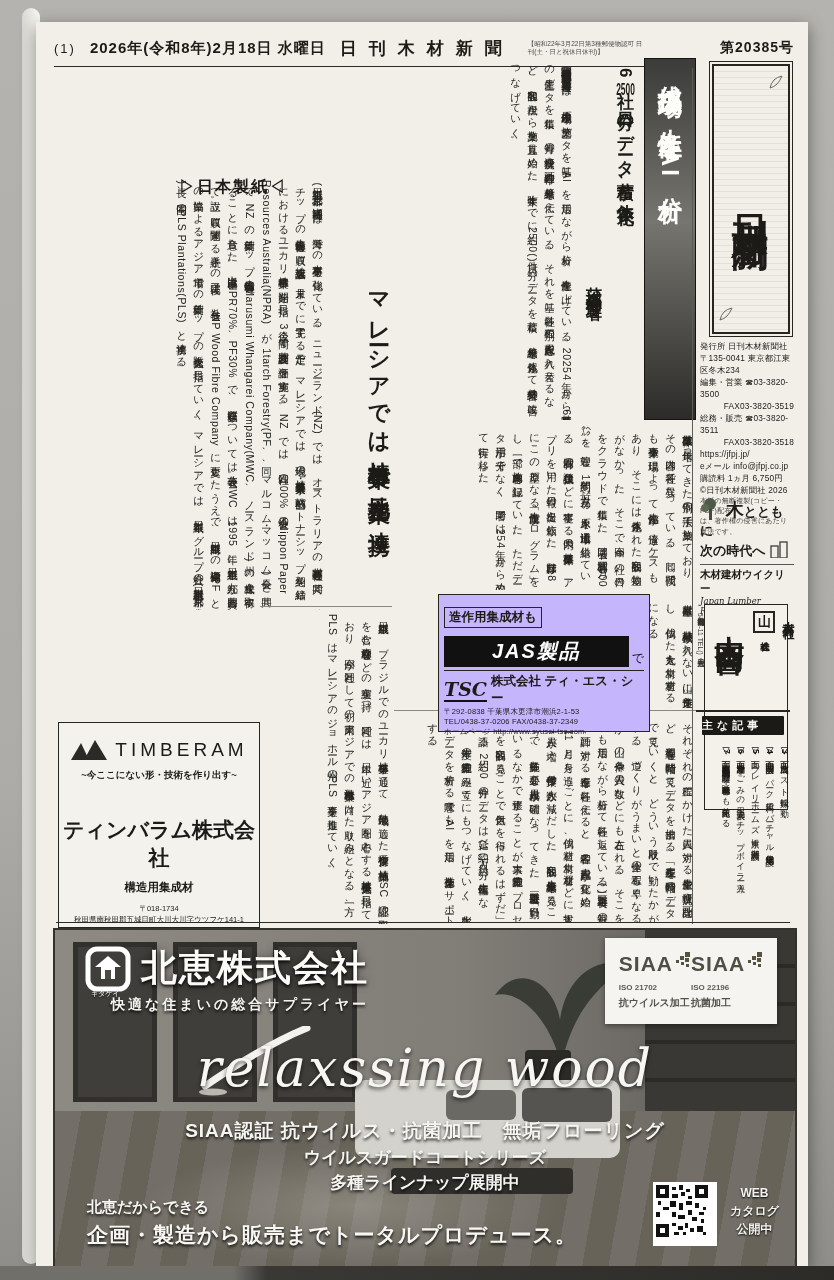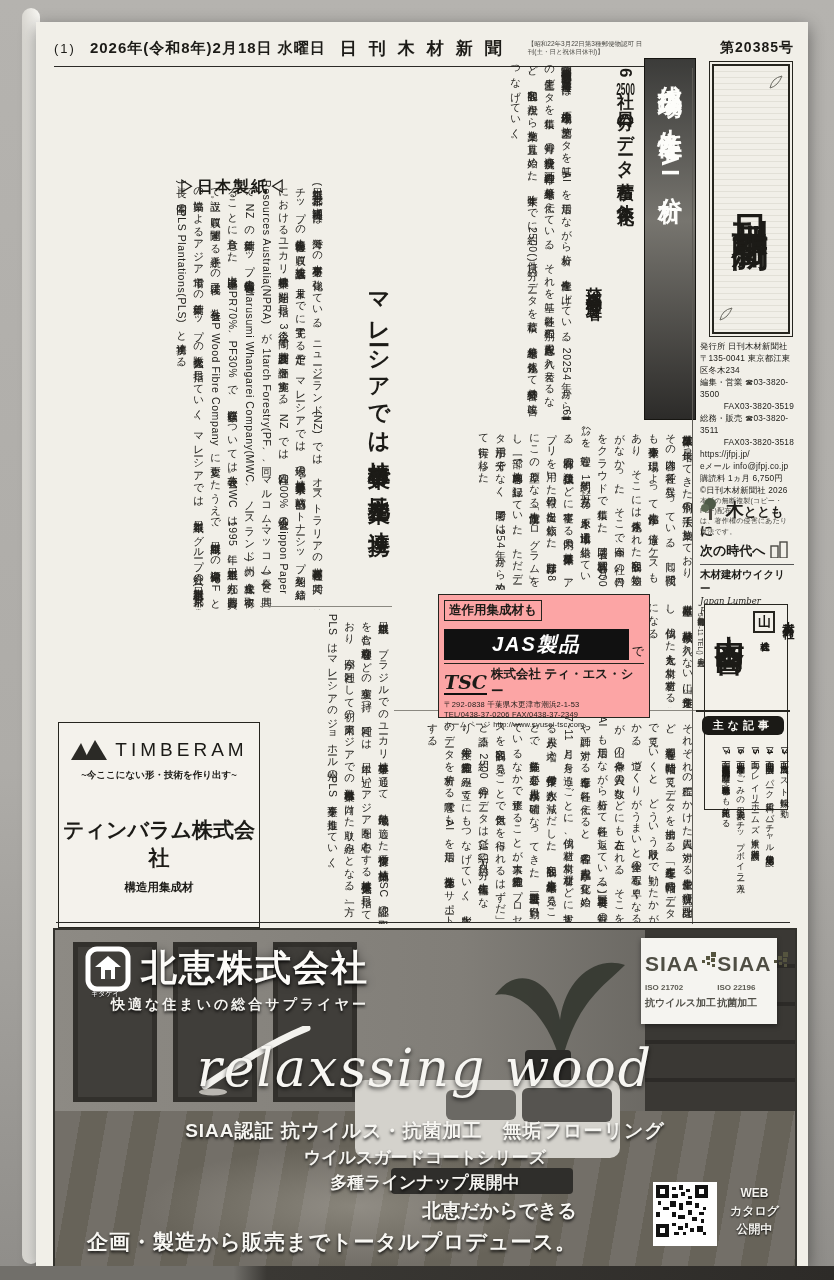--- a/index.html
+++ b/index.html
@@ -50,21 +50,21 @@
   #lead .sub{writing-mode:vertical-rl;font-size:17px;font-weight:bold;letter-spacing:2px;padding-top:10px;width:26px;}
   .tcy{text-combine-upright:all;}
   #lead .byl{writing-mode:vertical-rl;font-size:16px;font-weight:bold;letter-spacing:3px;padding-top:216px;width:22px;}
   #lead .bd{flex:1;}
   #cont1{left:358px;top:404px;width:302px;height:164px;}
   #contmid{left:608px;top:574px;width:52px;height:112px;}
   #cont2{left:358px;top:694px;width:302px;height:206px;}
   #contrule{left:358px;width:302px;top:688px;}
 
   
-  #tscad{left:402px;top:572px;width:200px;height:112px;border:1.6px solid #26251f;background:#fca5a5;padding:5px 5px;}
+  #tscad{left:402px;top:572px;width:200px;height:112px;border:1.6px solid #26251f;background:#c4b5fd;padding:12px 5px;}
   #tscad .t1{border:1px solid #26251f;font-size:12.5px;font-weight:bold;padding:1px 4px;display:inline-block;}
   #tscad .jasrow{display:flex;align-items:flex-end;gap:3px;margin-top:8px;}
   #tscad .jas{background:#111;color:#fff;font-size:20px;font-weight:900;font-style:italic;
     letter-spacing:2px;padding:2px 14px;flex:1;text-align:center;}
   #tscad .de{font-size:12px;}
   #tscad .corow{display:flex;align-items:center;gap:4px;margin-top:3px;border-top:1px solid #26251f;padding-top:2px;}
   #tscad .tsclogo{font-size:19px;font-weight:900;font-style:italic;font-family:"DejaVu Serif",serif;
     border-bottom:2px solid #111;}
   #tscad .coname{font-size:12.5px;font-weight:bold;}
   #tscad .small{font-size:7.5px;line-height:1.35;letter-spacing:.2px;}
@@ -100,21 +100,21 @@
     display:flex;flex-direction:row-reverse;justify-content:center;gap:4px;padding:6px 2px;box-sizing:border-box;}
   #uchiyama .top{writing-mode:vertical-rl;font-size:12px;font-weight:bold;letter-spacing:2px;}
   #uchiyama .mid{display:flex;flex-direction:column;align-items:center;gap:2px;}
   #uchiyama .logo{border:2px solid #26251f;font-size:13px;font-weight:900;width:18px;height:18px;
     display:flex;align-items:center;justify-content:center;}
   #uchiyama .kabu{writing-mode:vertical-rl;font-size:9px;font-weight:bold;}
   #uchiyama .name{writing-mode:vertical-rl;font-size:30px;font-weight:900;font-family:"DejaVu Serif",serif;letter-spacing:3px;}
   #uchiyama .adr{writing-mode:vertical-rl;font-size:6.8px;line-height:1.3;color:#34332e;}
   #mainlist{left:660px;top:688px;width:94px;height:214px;border-top:2px solid #26251f;border-bottom:2px solid #26251f;padding-top:4px;}
   #mainlist .badge{background:#1b1a16;color:#f6f5f0;font-size:11px;font-weight:900;letter-spacing:4px;
-    text-align:center;border-radius:6px;padding:2px 0;margin:0 6px;}
+    text-align:left;border-radius:1px;padding:2px 0;margin:0 6px;}
   #mainlist .items{display:flex;flex-direction:row-reverse;justify-content:flex-start;gap:3px;height:178px;
     margin-top:5px;overflow:hidden;}
   #mainlist .it{writing-mode:vertical-rl;font-size:8.6px;line-height:1.35;letter-spacing:.4px;max-height:178px;}
   #mainlist .it .pg{font-weight:bold;}
 
   
   #kitakei{left:17px;top:906px;width:740px;height:336px;border:2px solid #33322d;overflow:hidden;
     background:linear-gradient(180deg,#7d7a74 0%,#6e6b65 45%,#57544f 100%);}
   #kitakei .wall{position:absolute;left:0;top:0;width:100%;height:58%;
     background:linear-gradient(90deg,#8d8a84 0%,#817e78 55%,#5b5954 100%);}
@@ -130,37 +130,37 @@
   #kitakei .sofa .cush2{position:absolute;right:104px;top:10px;width:70px;height:30px;background:#6b6964;border-radius:6px;}
   #kitakei .ctable{position:absolute;left:336px;top:238px;width:182px;height:26px;background:#2f2e2b;border-radius:4px;}
   #kitakei .plantpot{position:absolute;left:470px;top:120px;width:46px;height:40px;background:#2b2a27;border-radius:4px 4px 8px 8px;}
   #kitakei .overlay{position:absolute;inset:0;}
   #kitakei .logorow{position:absolute;left:30px;top:14px;display:flex;align-items:center;gap:10px;}
   #kitakei .coname{font-size:36px;font-weight:900;color:#fcfbf8;font-family:"DejaVu Serif",serif;
     text-shadow:0 2px 3px rgba(0,0,0,.8),0 0 8px rgba(0,0,0,.5);letter-spacing:2px;}
   #kitakei .logosub{font-size:7px;color:#fff;text-align:center;display:block;margin-top:1px;text-shadow:0 1px 2px #000;}
   #kitakei .tagline{position:absolute;left:56px;top:66px;font-size:14px;font-weight:bold;color:#f4f3ef;
     letter-spacing:3px;text-shadow:0 2px 3px rgba(0,0,0,.85);}
-  #kitakei .siaa{position:absolute;right:18px;top:8px;width:136px;height:86px;background:#f5f4f0;
-    display:flex;align-items:center;justify-content:flex-start;padding:4px;box-sizing:border-box;box-shadow:0 2px 5px rgba(0,0,0,.4);}
+  #kitakei .siaa{position:absolute;right:18px;top:8px;width:172px;height:86px;background:#f5f4f0;
+    display:flex;align-items:center;justify-content:center;padding:4px;box-sizing:border-box;box-shadow:0 2px 5px rgba(0,0,0,.4);}
   #kitakei .siaa .b{text-align:left;}
   #kitakei .siaa .nm{font-size:21px;font-weight:900;color:#4f4e44;letter-spacing:1px;display:flex;align-items:flex-start;gap:2px;}
   #kitakei .siaa .iso{font-size:8px;color:#5c5b52;font-weight:bold;}
   #kitakei .siaa .lb{font-size:10px;color:#52514a;font-weight:bold;margin-top:2px;}
   #kitakei .brand{position:absolute;left:0;right:0;top:108px;text-align:center;font-size:52px;font-style:italic;
     font-family:"DejaVu Serif",serif;color:#f7f6f2;text-shadow:0 2px 4px rgba(0,0,0,.7);letter-spacing:2px;}
   #kitakei .swoosh{position:absolute;left:142px;top:96px;}
   #kitakei .feat{position:absolute;left:0;right:0;top:188px;text-align:center;color:#f6f5f1;
     text-shadow:0 2px 3px rgba(0,0,0,.8);font-weight:900;}
   #kitakei .feat .f1{font-size:19px;letter-spacing:1px;}
   #kitakei .feat .f2{font-size:17px;margin-top:2px;}
   #kitakei .feat .f3{font-size:17px;margin-top:2px;}
   #kitakei .catch{position:absolute;left:32px;top:268px;color:#f8f7f3;font-family:"DejaVu Serif",serif;
     font-weight:bold;text-shadow:0 2px 3px rgba(0,0,0,.85);}
-  #kitakei .catch .c1{font-size:19px;text-align:right;}
+  #kitakei .catch .c1{font-size:15px;}
   #kitakei .catch .c2{font-size:21px;margin-top:4px;letter-spacing:1px;}
   #kitakei .qrbox{position:absolute;right:78px;top:252px;width:58px;height:58px;background:#fff;padding:3px;}
   #kitakei .weblabel{position:absolute;right:16px;top:254px;color:#f3f2ee;font-size:12px;font-weight:bold;
     line-height:1.5;text-shadow:0 1px 2px #000;text-align:center;}
 </style>
 </head>
 <body>
 
 <div class="edge-sliver"></div>
 
@@ -218,20 +218,25 @@
     <div class="logorow">
       <svg width="40" height="22" viewBox="0 0 40 22">
         <path d="M1 21 L11 4 L19 21 Z" fill="#2b2a26"></path>
         <path d="M14 21 L25 1 L37 21 Z" fill="#2b2a26"></path>
       </svg>
       <span class="word">TIMBERAM</span>
     </div>
     <div class="tag">~今ここにない形・技術を作り出す~</div>
     <div class="co">ティンバラム株式会社</div>
     <div class="prod">構造用集成材</div>
+    <div class="addr">
+      <span>〒018-1734</span><br>
+      <span>秋田県南秋田郡五城目町大川大川字ウツフケ141-1</span><br>
+      <span>TEL018-875-2151㈹</span>
+    </div>
   </div>
 
   <div id="railsep" class="vsep"></div>
 
   <div id="mastbox" class="abs">
     <svg width="16" height="16" viewBox="0 0 16 16" style="position:absolute;right:4px;top:8px">
       <path d="M2 14 Q4 4 14 2 Q10 12 2 14 Z" fill="none" stroke="#6b6a62" stroke-width="1"></path>
     </svg>
     <svg width="16" height="16" viewBox="0 0 16 16" style="position:absolute;left:4px;bottom:10px">
       <path d="M2 14 Q4 4 14 2 Q10 12 2 14 Z" fill="none" stroke="#6b6a62" stroke-width="1"></path>

